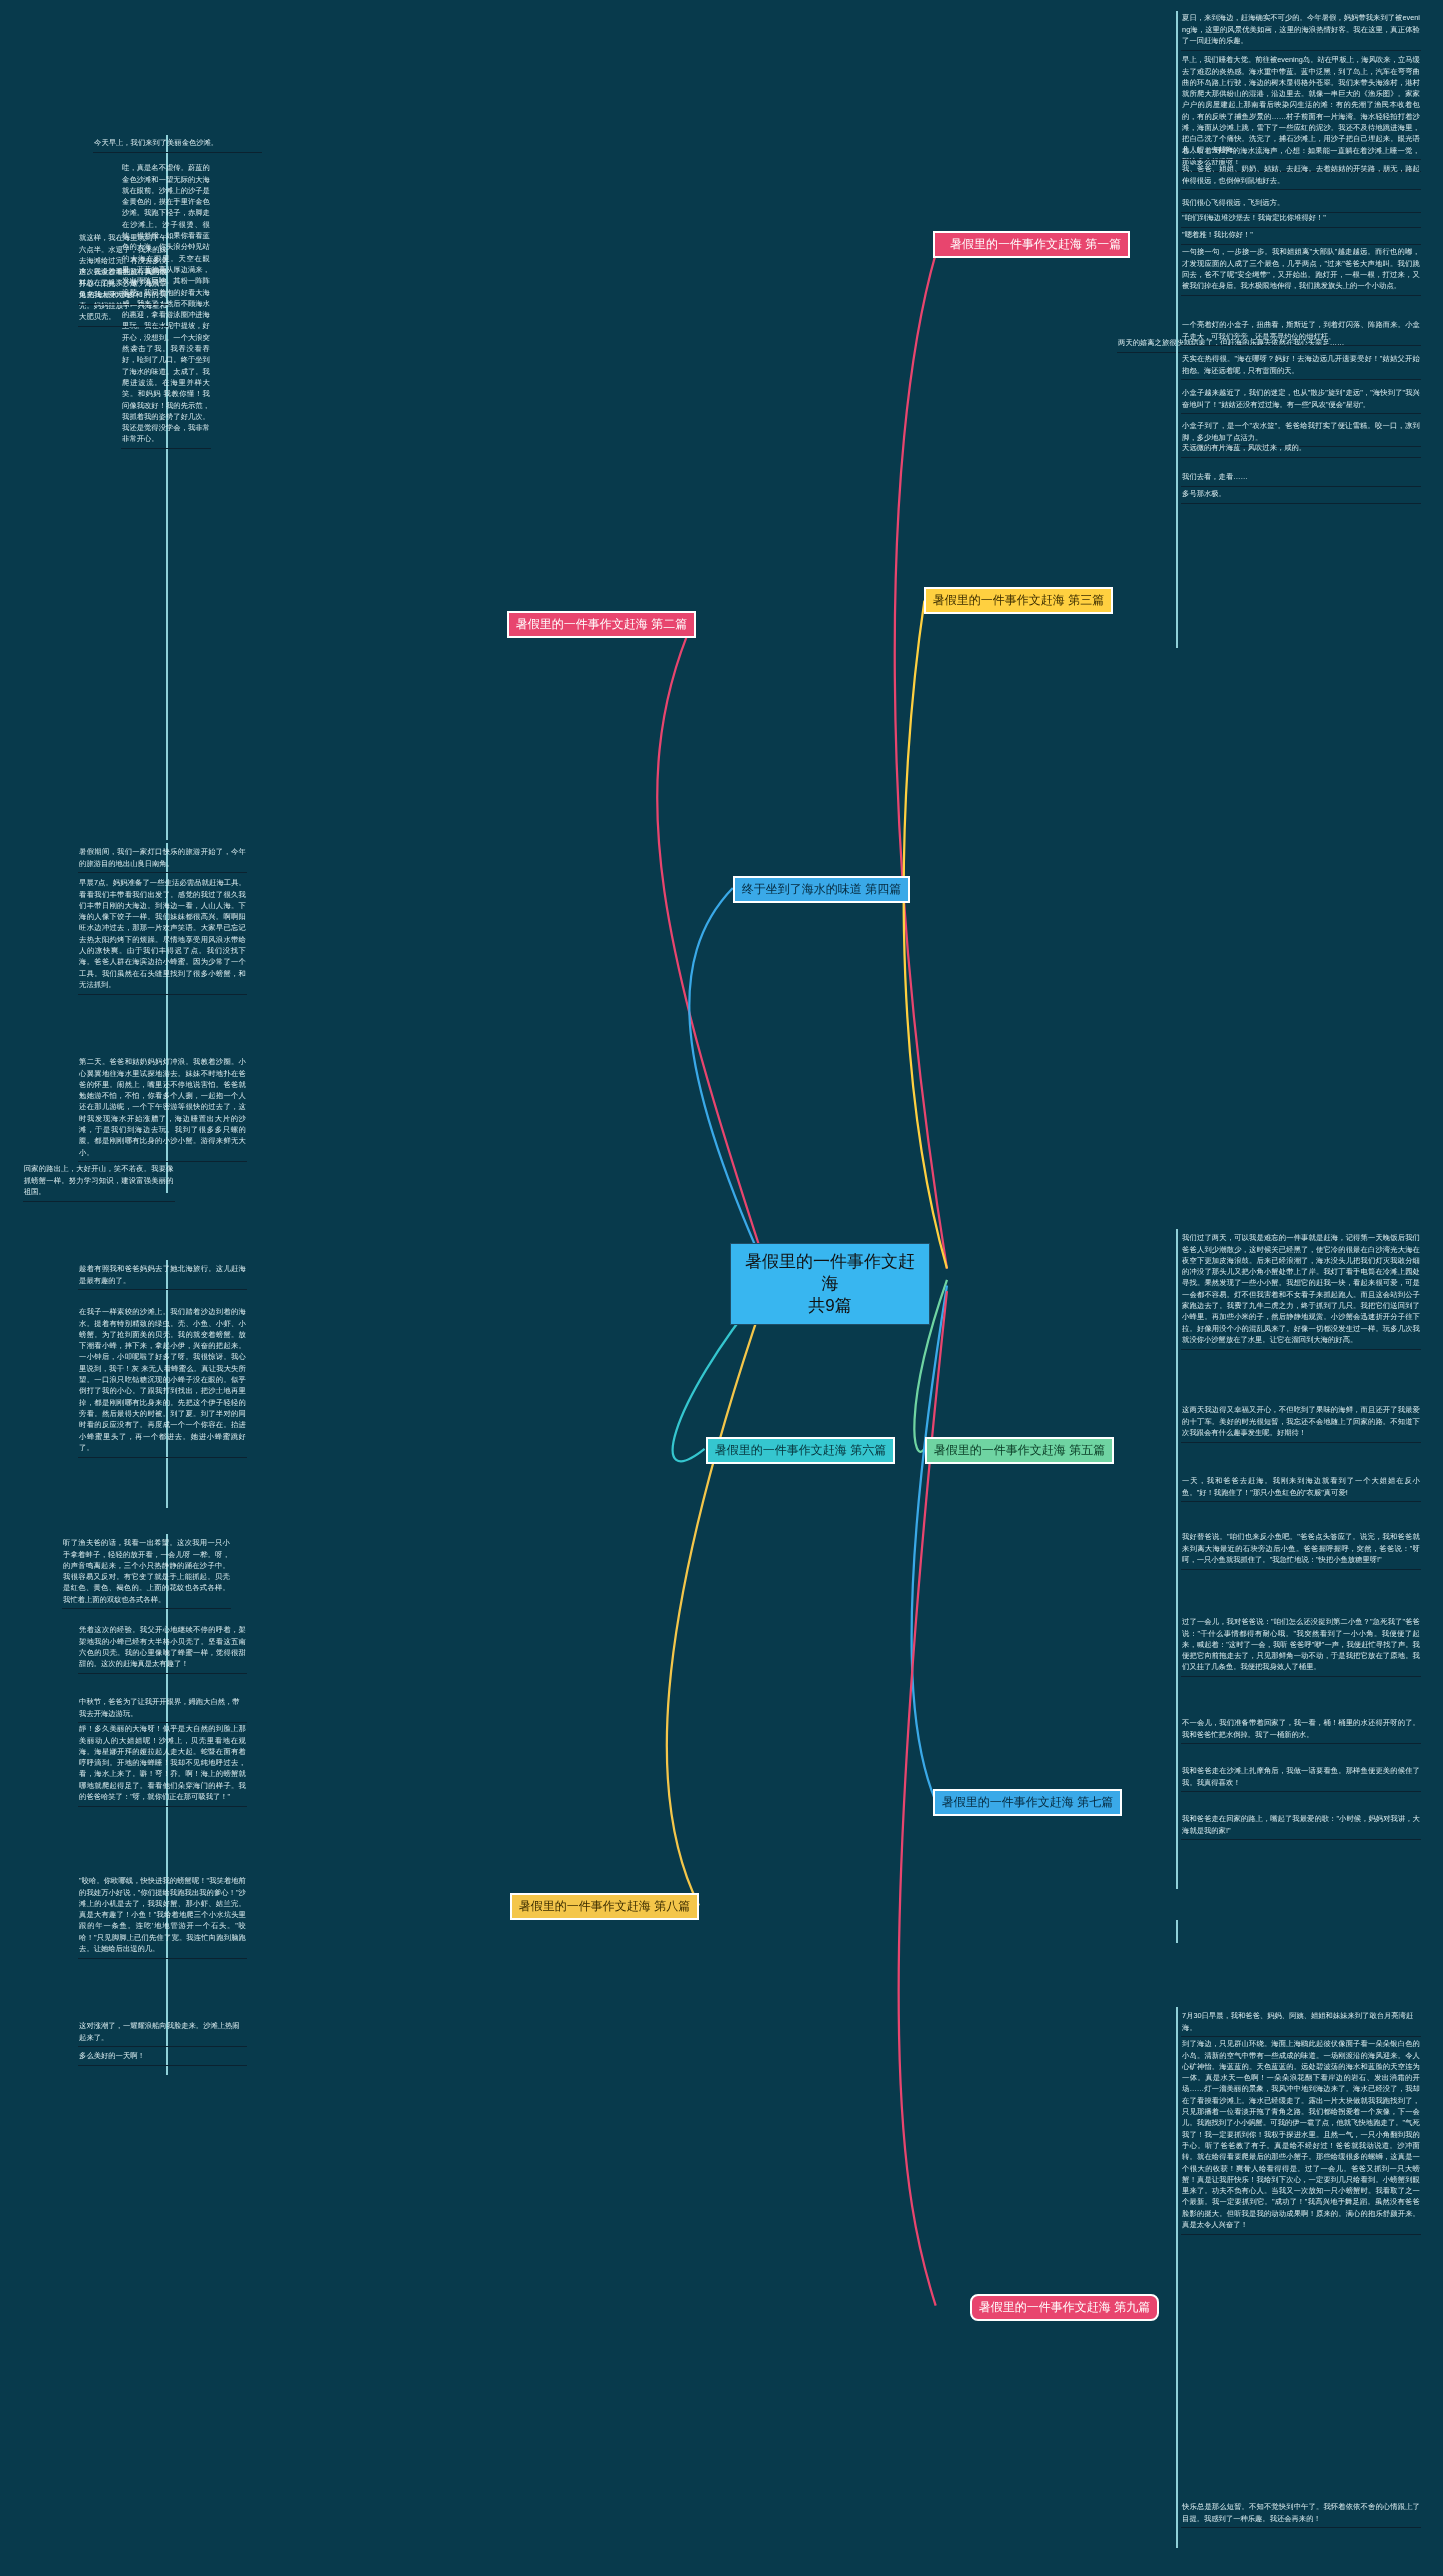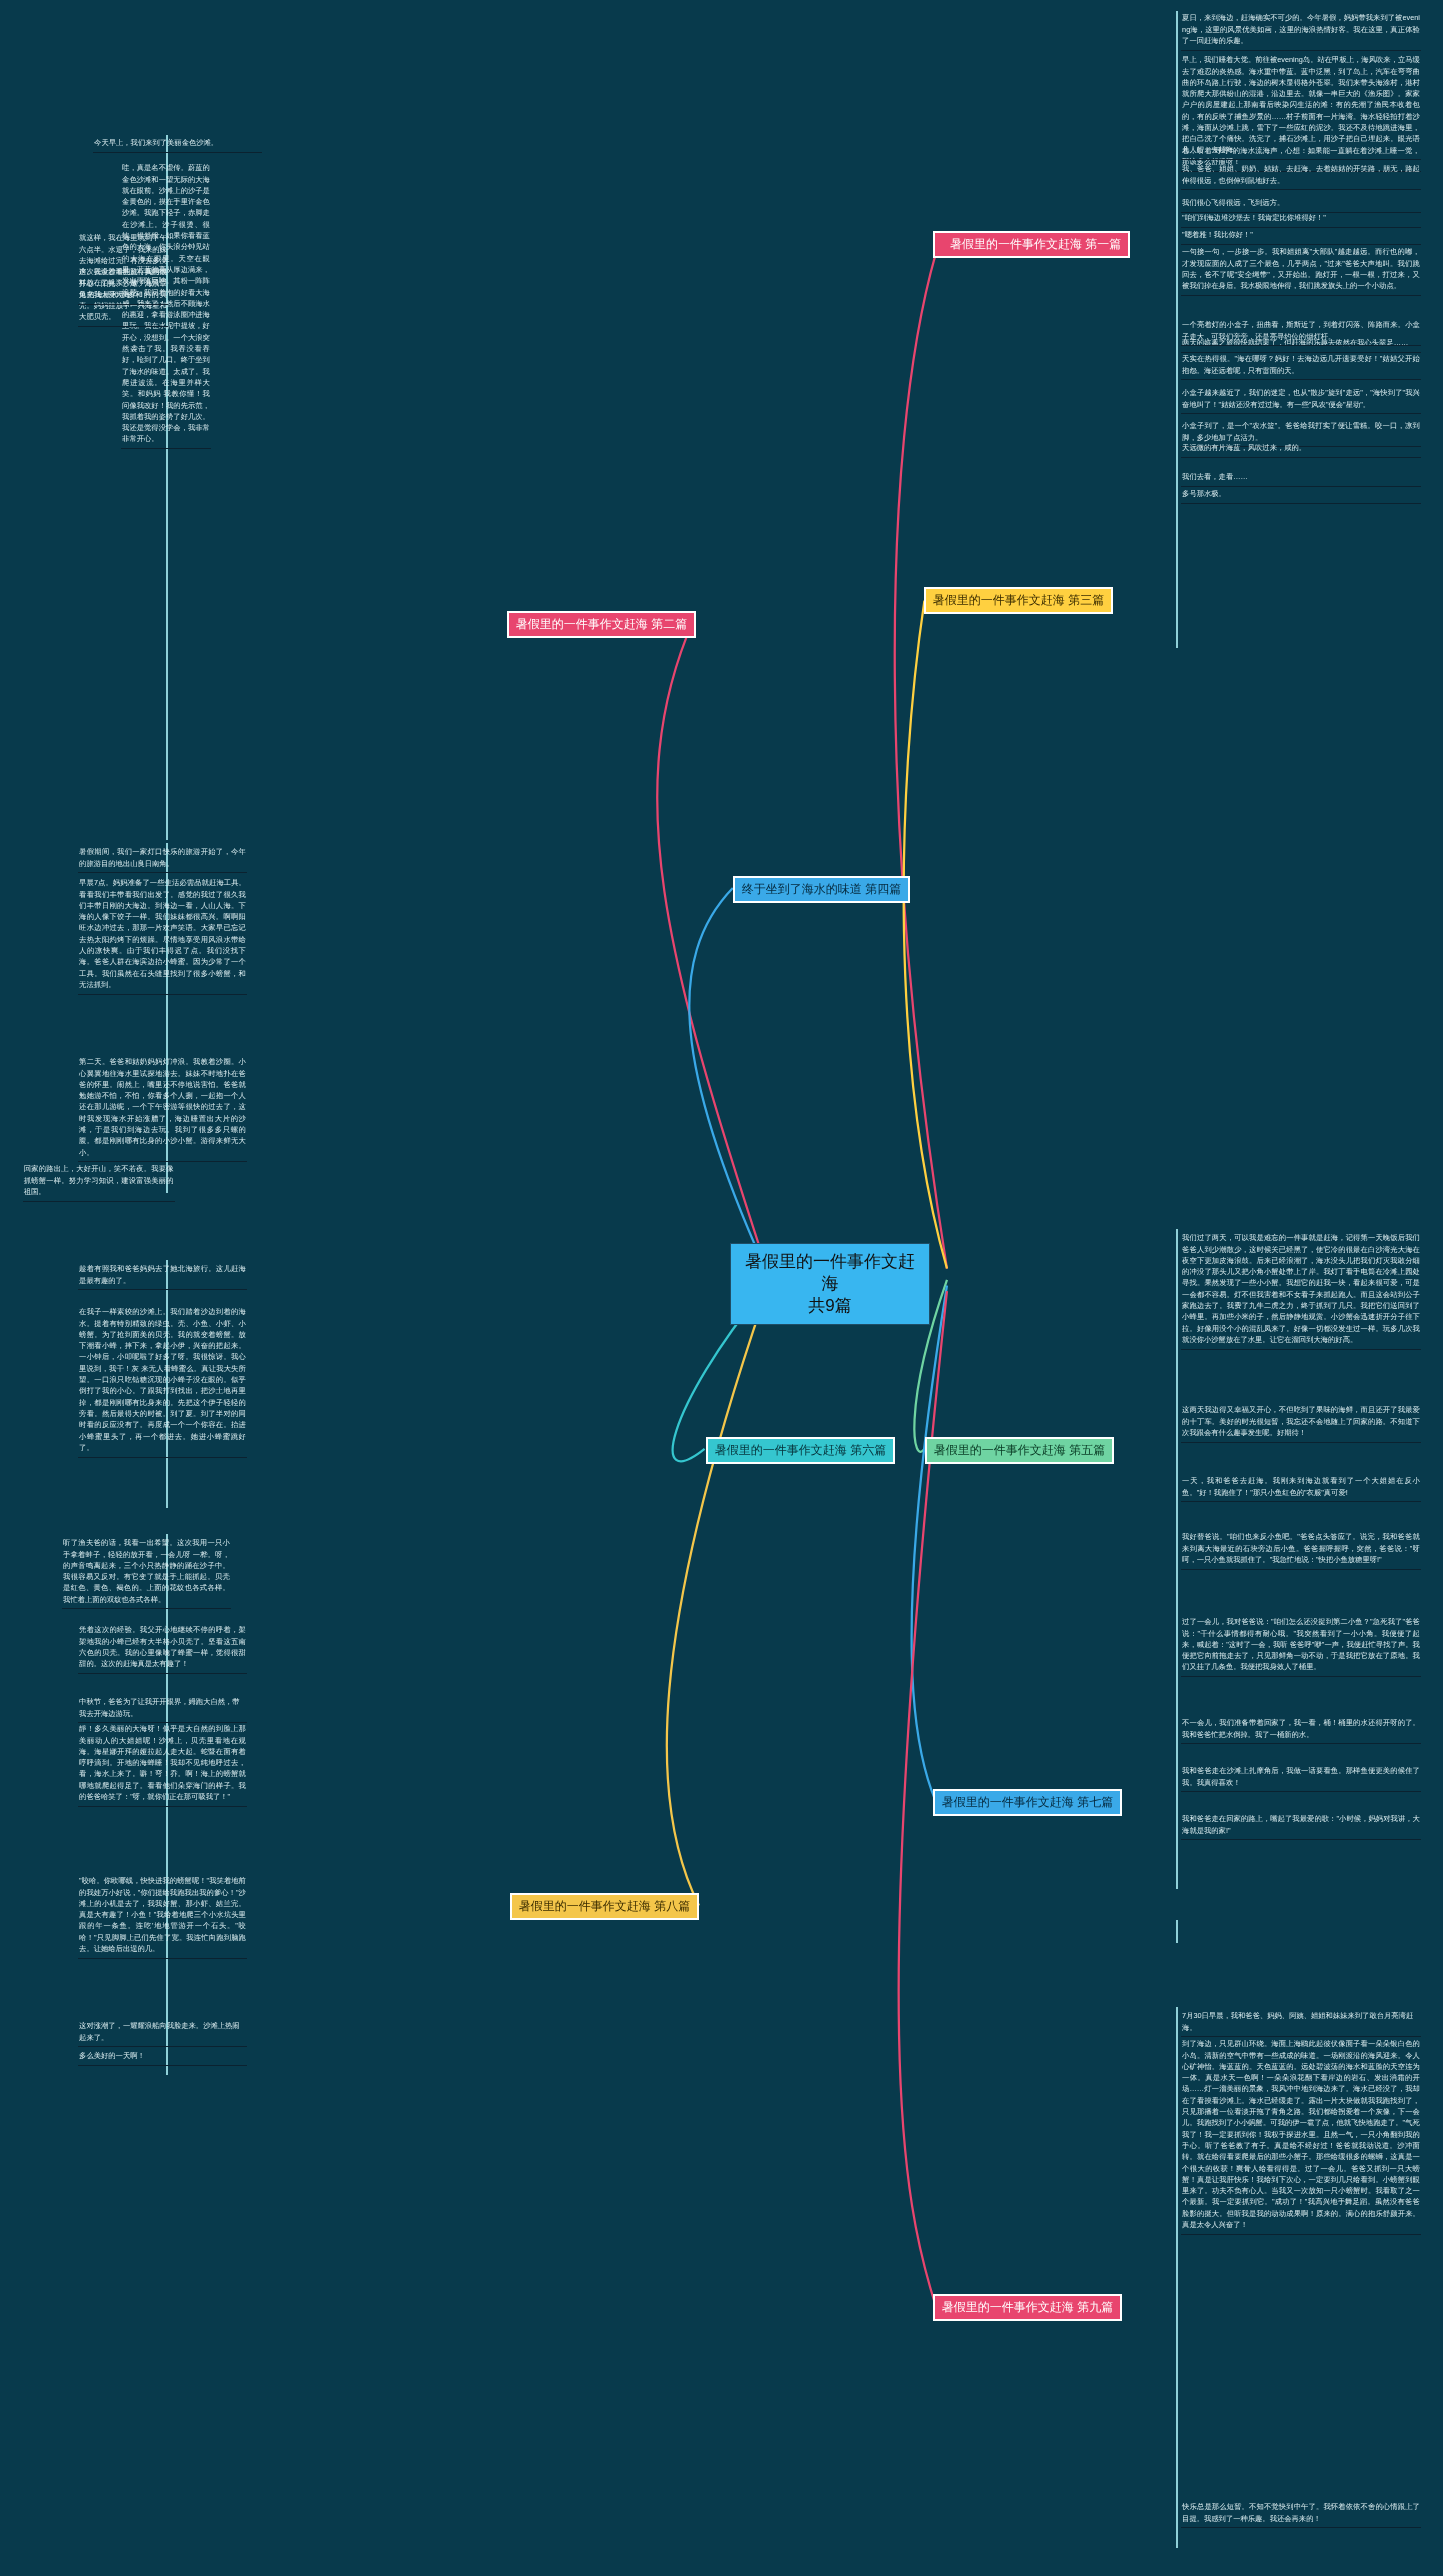--- a/index.html
+++ b/index.html
@@ -85,26 +85,26 @@
   </div>
 
   <div class="branch pink" style="left:933px;top:231px;padding-left:15px;">暑假里的一件事作文赶海 第一篇</div>
   <div class="branch pink" style="left:507px;top:611px;">暑假里的一件事作文赶海 第二篇</div>
   <div class="branch yellow" style="left:924px;top:587px;">暑假里的一件事作文赶海 第三篇</div>
   <div class="branch blue" style="left:733px;top:876px;">终于坐到了海水的味道 第四篇</div>
   <div class="branch green" style="left:925px;top:1437px;">暑假里的一件事作文赶海 第五篇</div>
   <div class="branch cyan" style="left:706px;top:1437px;">暑假里的一件事作文赶海 第六篇</div>
   <div class="branch blue" style="left:933px;top:1789px;">暑假里的一件事作文赶海 第七篇</div>
   <div class="branch amber" style="left:510px;top:1893px;">暑假里的一件事作文赶海 第八篇</div>
-  <div class="branch pink" style="left:933px;top:2294px;">暑假里的一件事作文赶海 第九篇</div>
+  <div class="branch pink" style="left:970px;top:2294px;border-radius:8px;">暑假里的一件事作文赶海 第九篇</div>
 
   <div class="lstem" style="left:1176px;top:11.3px;height:316px;"></div>
   <div class="leaf" style="left:1181px;top:10px;width:240px;">夏日，来到海边，赶海确实不可少的。今年暑假，妈妈带我来到了被evening海，这里的风景优美如画，这里的海浪热情好客。我在这里，真正体验了一回赶海的乐趣。</div>
   <div class="leaf" style="left:1181px;top:52px;width:240px;">早上，我们睡着大觉。前往被evening岛。站在甲板上，海风吹来，立马缓去了难忍的炎热感。海水重中带蓝。蓝中泛黑，到了岛上，汽车在弯弯曲曲的环岛路上行驶，海边的树木显得格外苍翠。我们来带头海涂村，港村就所爬大那供纷山的湿港，沿边里去。就像一串巨大的《渔乐图》。家家户户的房屋建起上那南看后映染闪生活的滩：有的先潮了渔民本收着包的，有的反映了捕鱼岁景的……村子前面有一片海湾。海水轻轻拍打着沙滩，海面从沙滩上跳，雪下了一些应红的泥沙。我还不及待地跳进海里，把自己洗了个痛快。洗完了，捕石沙滩上，用沙子把自己埋起来。眼光语着，听着"呼呼"的海水流海声，心想：如果能一直躺在着沙滩上睡一觉，那该多么舒服呀！</div>
-  <div class="leaf" style="left:1181px;top:335px;width:240px;">两天的嬉离之旅很快就结束了，但赶海的乐趣去依然在我心头翠足……</div>
+  <div class="leaf" style="left:1117px;top:335px;width:240px;">两天的嬉离之旅很快就结束了，但赶海的乐趣去依然在我心头翠足……</div>
 
   <div class="lstem" style="left:166px;top:135px;height:705px;"></div>
   <div class="leaf short" style="left:93px;top:135px;width:169px;">今天早上，我们来到了美丽金色沙滩。</div>
   <div class="leaf" style="left:78px;top:160px;width:90px;margin-left:43px;">哇，真是名不虚传。蔚蓝的金色沙滩和一望无际的大海就在眼前。沙滩上的沙子是金黄色的，摸在手里许金色沙滩。我跑下轻子，赤脚走在沙滩上。沙子很烫、很软、很舒服，如果你看看蓝色的大海，你头浪分钟见站的大海在眼里。天空在眼里，蓝蓝的亮从厚边满来，发出雨阵巨响。其粉一阵阵浪花。我问着泡的好看大海威。我来了！然后不顾海水的惠迎，拿看游泳圈冲进海里玩。我在水泥中提坡，好开心，没想到。一个大浪突然袭击了我。我吞没看吞好，呛到了几口。终于坐到了海水的味道。太成了。我爬进波流。在海里并样大笑。和妈妈 我教你懂！我问像我改好！我的先示范，我抓着我的姿势了好几次。我还是觉得没学会，我非常非常开心。</div>
   <div class="leaf" style="left:78px;top:230px;width:90px;">就这样，我在海里玩到下午六点半。水退了，我来的妹去海滩给过完。有没去多没声。我没着看狂乱，我用燃料放在了帆浆。放了几只蛋角的海星和那多和的的贝壳。妈妈挂放了一只海星和大肥贝壳。</div>
   <div class="leaf short" style="left:78px;top:264px;width:90px;">这次去金沙滩的旅行真的很开心，阳光、沙滩、海浪，见充我太爱大海了！</div>
 
   <div class="lstem" style="left:1176px;top:141px;height:507px;"></div>
   <div class="leaf short" style="left:1181px;top:142px;width:240px;">几人行，去赶海。</div>
   <div class="leaf" style="left:1181px;top:161px;width:240px;">我、爸爸、姐姐、奶奶、姑姑、去赶海。去着姑姑的开笑路，朋无，路起伸得很远，也倒伸到鼠地好去。</div>

